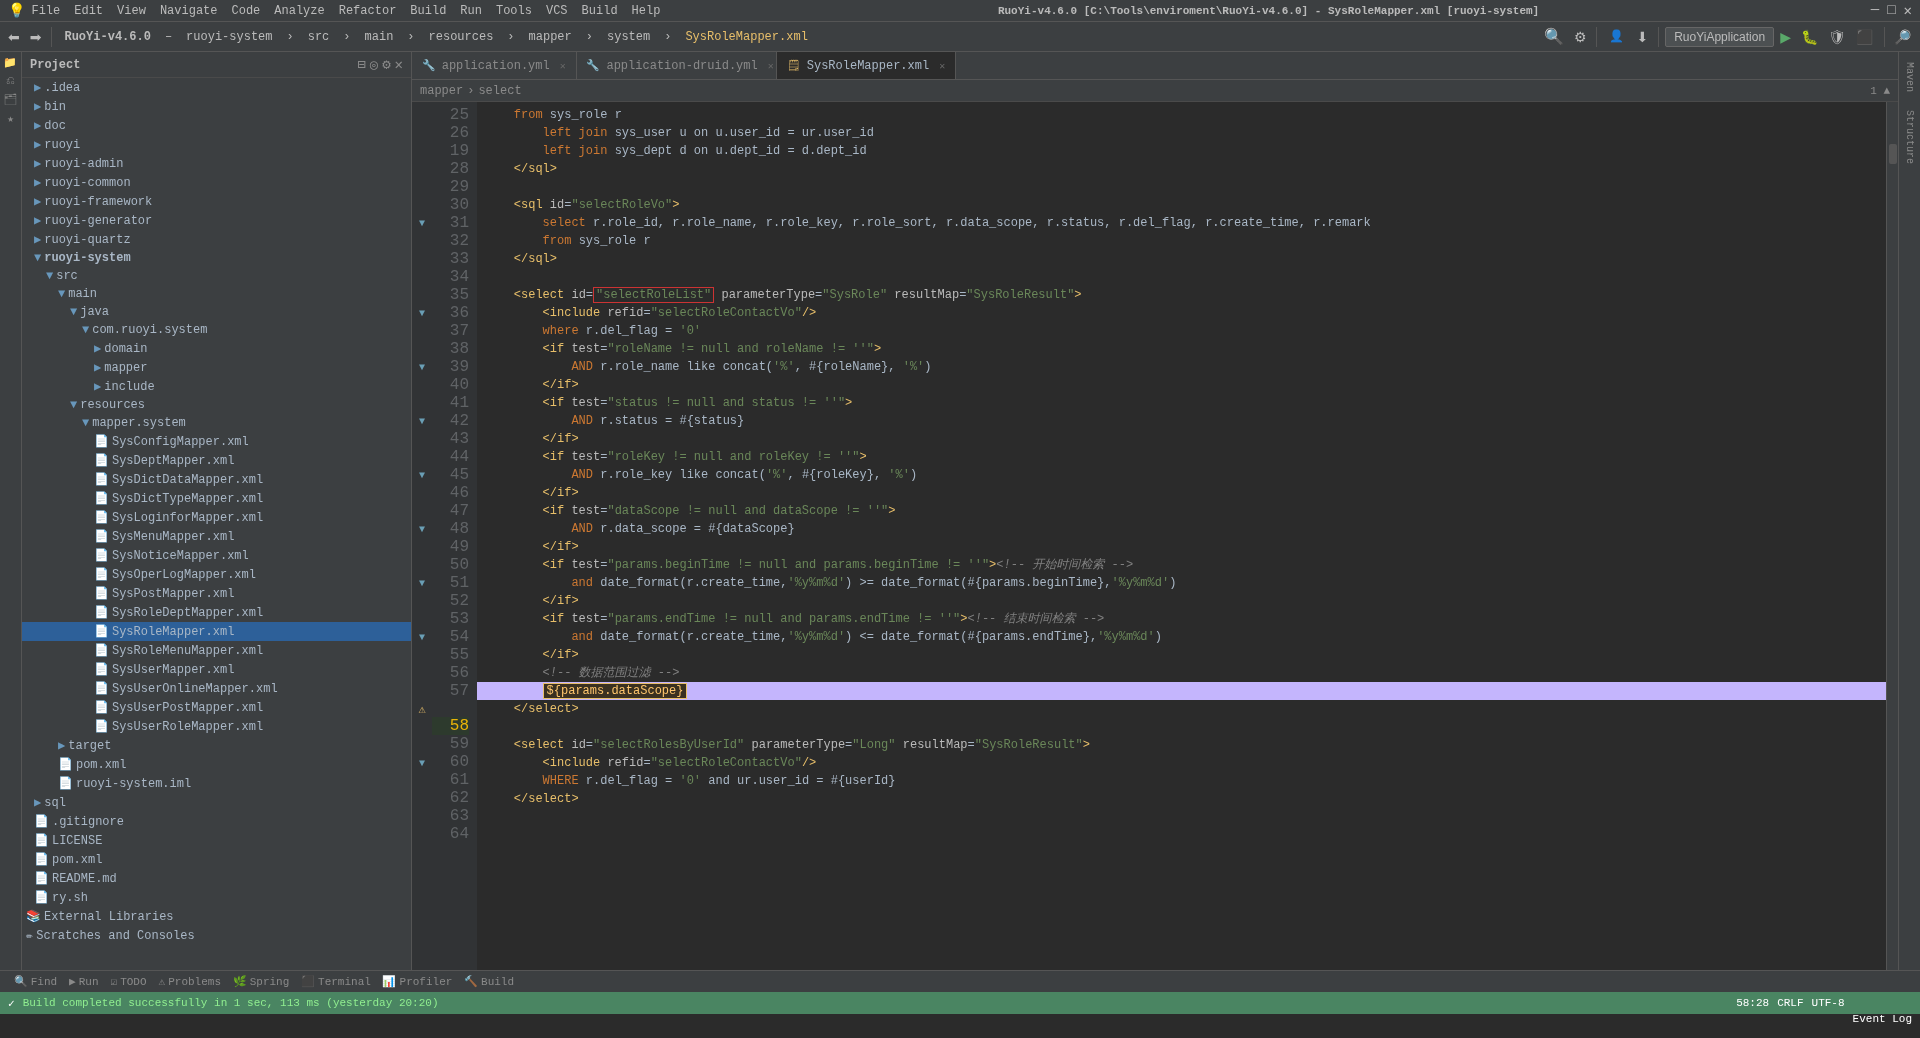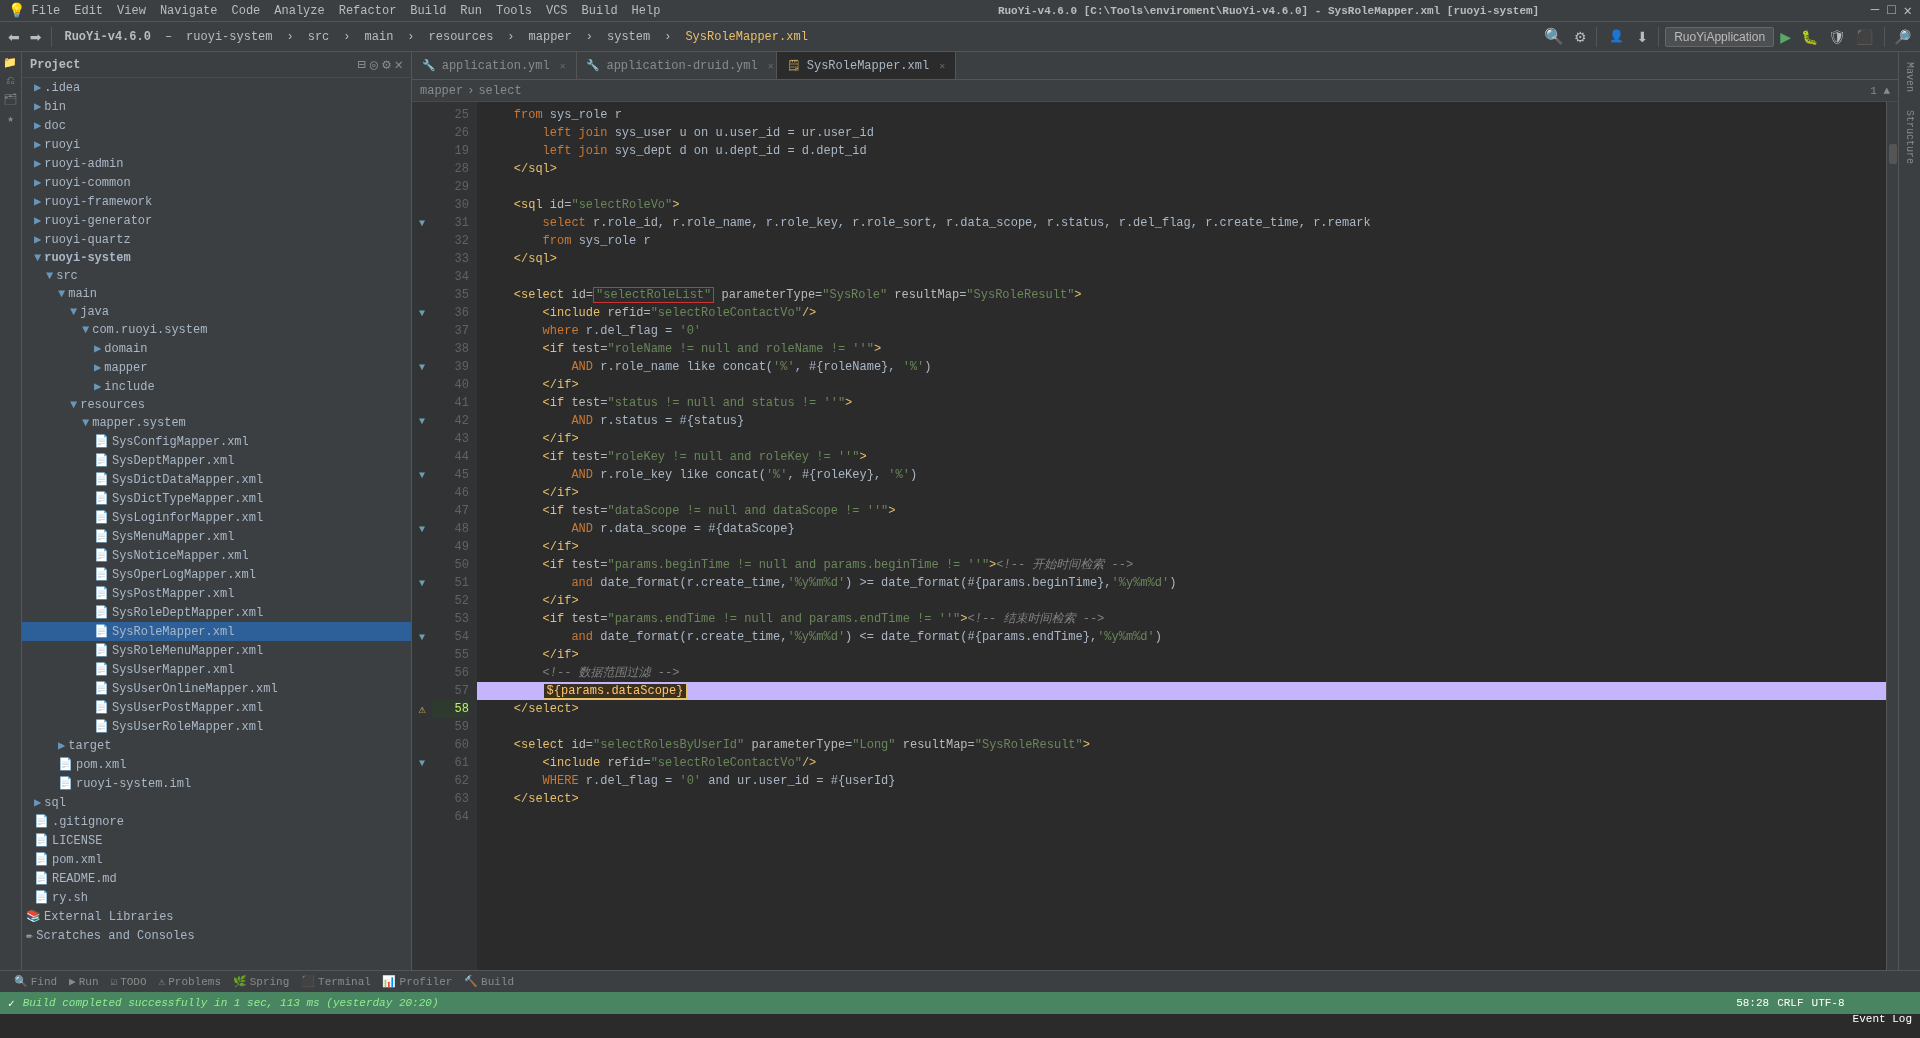--- a/index.html
+++ b/index.html
@@ -44,21 +44,21 @@
     
     
     #tabs { background: #3c3f41; height: 28px; display: flex; align-items: stretch; border-bottom: 1px solid #555; overflow: hidden; }
     .tab { display: flex; align-items: center; padding: 0 10px; gap: 6px; border-right: 1px solid #555; cursor: pointer; font-size: 12px; color: #8a8a8a; min-width: 100px; max-width: 200px; white-space: nowrap; }
     .tab.active { background: #2b2b2b; color: #a9b7c6; }
     .tab .tab-icon { color: #e8bf6a; font-size: 11px; }
     .tab .close-btn { font-size: 10px; color: #666; margin-left: 4px; }
 
     
     #code-editor { flex: 1; display: flex; overflow: hidden; }
-    #line-numbers { width: 45px; background: #313335; color: #606366; font-size: 12px; line-height: 18px; padding: 4px 0; text-align: right; padding-right: 8px; overflow: hidden; user-select: none; flex-shrink: 0; }
+    #line-numbers { width: 45px; background: #313335; color: #606366; font-size: 16px; line-height: 18px; padding: 4px 0; text-align: right; padding-right: 8px; overflow: hidden; user-select: none; flex-shrink: 0; }
     #line-numbers .ln { height: 18px; display: block; }
     #code-content { flex: 1; overflow: auto; padding: 4px 0; line-height: 18px; font-size: 12px; }
     .code-line { height: 18px; padding: 0 8px; white-space: nowrap; display: flex; align-items: center; position: relative; }
     
     
     #gutter { width: 20px; background: #313335; flex-shrink: 0; display: flex; flex-direction: column; padding: 4px 0; }
     .gutter-cell { height: 18px; display: flex; align-items: center; justify-content: center; }
     .gutter-arrow { color: #6a9fb5; font-size: 10px; }
     .gutter-warning { color: #e8bf6a; font-size: 12px; }
 
@@ -74,21 +74,21 @@
     
     #left-icons { width: 22px; background: #3c3f41; border-right: 1px solid #555; display: flex; flex-direction: column; align-items: center; padding: 4px 0; gap: 6px; flex-shrink: 0; }
     #left-icons span { color: #8a8a8a; cursor: pointer; font-size: 14px; }
     
     
     ::-webkit-scrollbar { width: 8px; height: 8px; }
     ::-webkit-scrollbar-track { background: #3c3f41; }
     ::-webkit-scrollbar-thumb { background: #555; border-radius: 4px; }
 
     .bottom-bar { background: #4a8562; height: 22px; display: flex; align-items: center; padding: 0 8px; font-size: 11px; color: #fff; gap: 8px; }
-    .bottom-bar .build-success { color: #90ee90; font-style: italic; }
+    .bottom-bar .build-success { color: #90ee90; }
 
     
     #editor-breadcrumb { background: #3c3f41; height: 22px; display: flex; align-items: center; padding: 0 8px; gap: 4px; border-bottom: 1px solid #4a4a4a; font-size: 12px; color: #8a8a8a; }
   </style>
 </head>
 <body>
 
 <div id="app" style="position:relative; width:1920px; height:1038px; overflow:hidden;">
 
   <div id="titlebar">
@@ -484,21 +484,21 @@
           <span class="ln">48</span>
           <span class="ln">49</span>
           <span class="ln">50</span>
           <span class="ln">51</span>
           <span class="ln">52</span>
           <span class="ln">53</span>
           <span class="ln">54</span>
           <span class="ln">55</span>
           <span class="ln">56</span>
           <span class="ln">57</span>
-          <span class="ln" style="color:#bef264; background:#2d3a2d; display:block; width:100%;">58</span>
+          <span class="ln" style="color:#eab308; background:#2d3a2d; display:block; width:100%;margin-top:17px;">58</span>
           <span class="ln">59</span>
           <span class="ln">60</span>
           <span class="ln">61</span>
           <span class="ln">62</span>
           <span class="ln">63</span>
           <span class="ln">64</span>
         </div>
 
         <div id="code-content">
 

